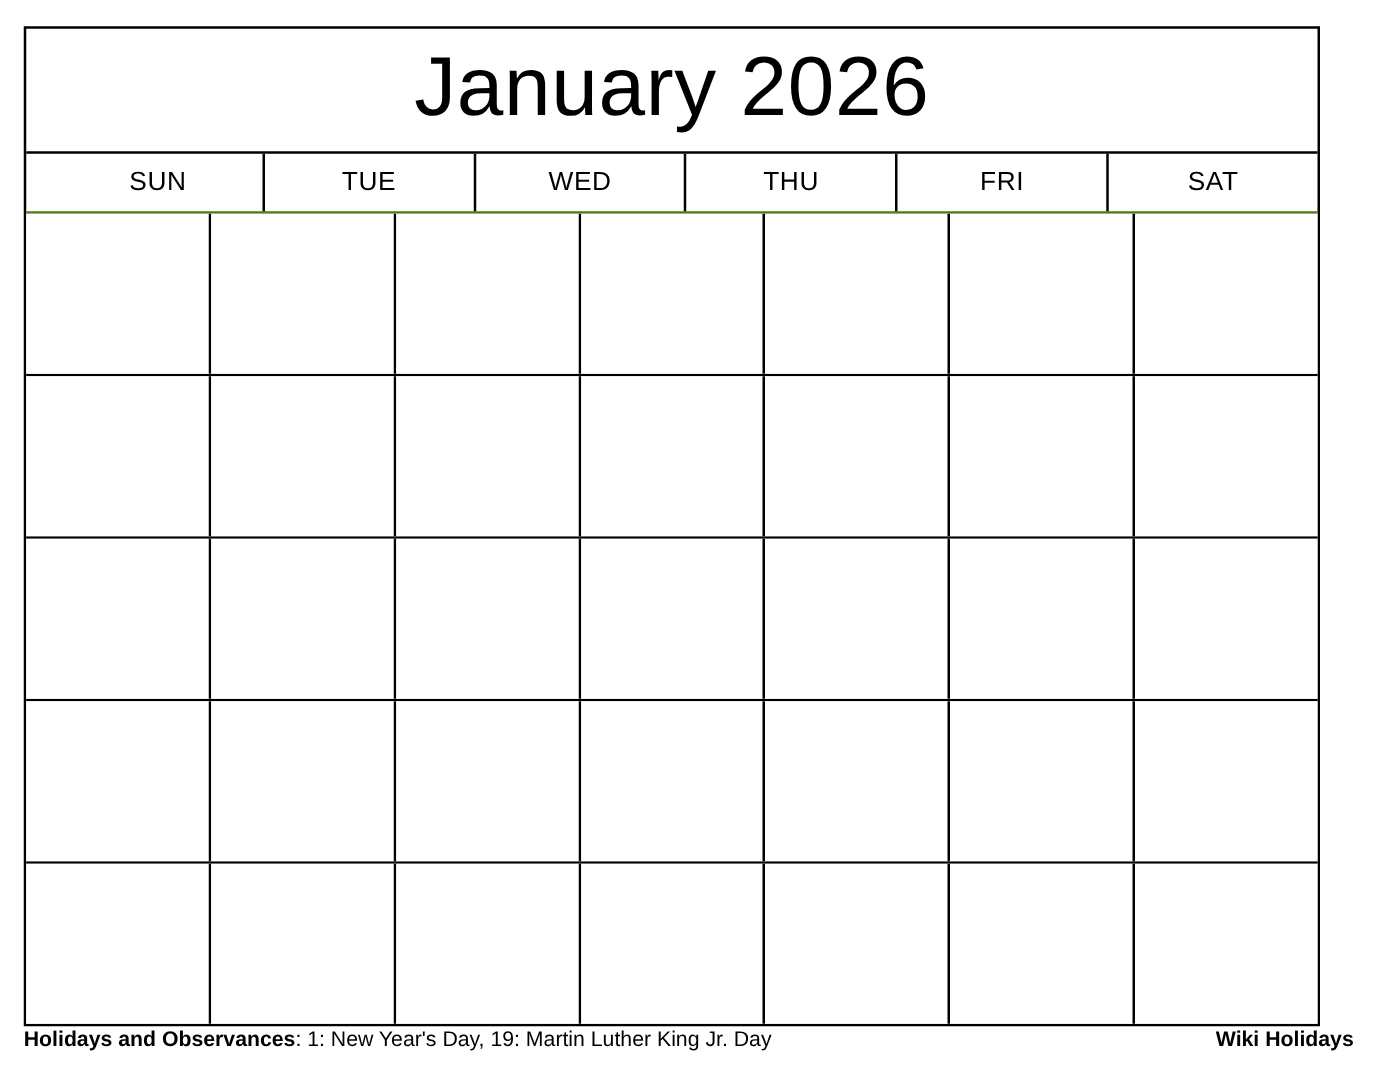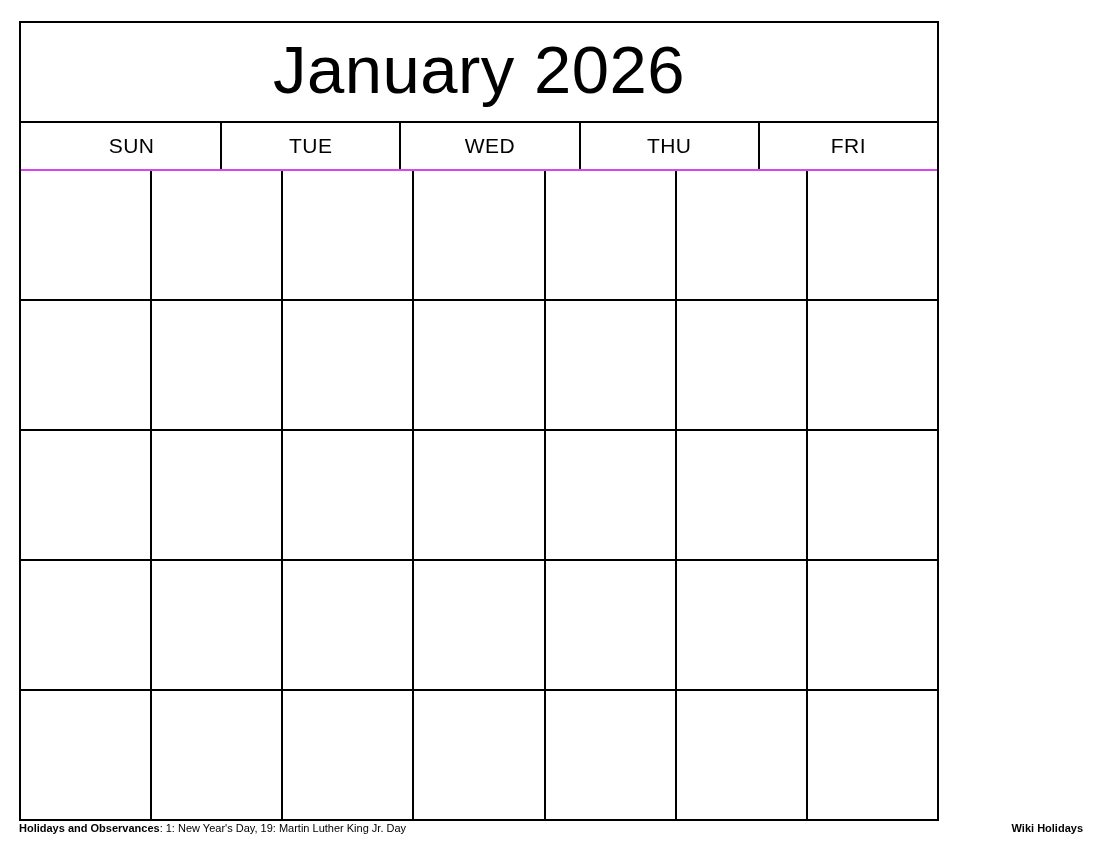--- a/index.html
+++ b/index.html
@@ -14,21 +14,21 @@
   .page {
     position: relative;
     width: 1100px;
     height: 853px;
     background: #ffffff;
   }
   .calendar {
     position: absolute;
     left: 19px;
     top: 21px;
-    width: 920px;
+    width: 1037px;
     height: 800px;
     border: 2px solid #000000;
     background: #ffffff;
     display: flex;
     flex-direction: column;
   }
   .title-row {
     height: 100px;
     border-bottom: 2px solid #000000;
     display: flex;
@@ -36,21 +36,21 @@
     justify-content: center;
   }
   .title-row .month-title {
     font-size: 67px;
     line-height: 1;
     letter-spacing: 0.5px;
     padding-bottom: 6px;
   }
   .weekday-row {
     height: 48px;
-    border-bottom: 2px solid #d946ef;
+    border-bottom: 2px solid #4d7c0f;
     display: flex;
     padding-left: 22px;
   }
   .weekday-cell {
     flex: 1;
     display: flex;
     align-items: center;
     justify-content: center;
     border-right: 2px solid #000000;
     font-size: 21px;
@@ -75,21 +75,21 @@
   }
   .day-cell:last-child { border-right: none; }
   .footer {
     position: absolute;
     left: 19px;
     top: 822px;
     width: 1064px;
     display: flex;
     justify-content: space-between;
     align-items: flex-start;
-    font-size: 11px;
+    font-size: 17px;
     line-height: 1.2;
   }
   .footer .bold { font-weight: bold; }
 </style>
 </head>
 <body>
 
 <div class="page">
 
   <div class="calendar">
@@ -97,20 +97,21 @@
     <div class="title-row">
       <div class="month-title">January 2026</div>
     </div>
 
     <div class="weekday-row">
       <div class="weekday-cell">SUN</div>
       <div class="weekday-cell">TUE</div>
       <div class="weekday-cell">WED</div>
       <div class="weekday-cell">THU</div>
       <div class="weekday-cell">FRI</div>
+      <div class="weekday-cell">SAT</div>
     </div>
 
     <div class="grid">
       <div class="week-row">
         <div class="day-cell"></div>
         <div class="day-cell"></div>
         <div class="day-cell"></div>
         <div class="day-cell"></div>
         <div class="day-cell"></div>
         <div class="day-cell"></div>

